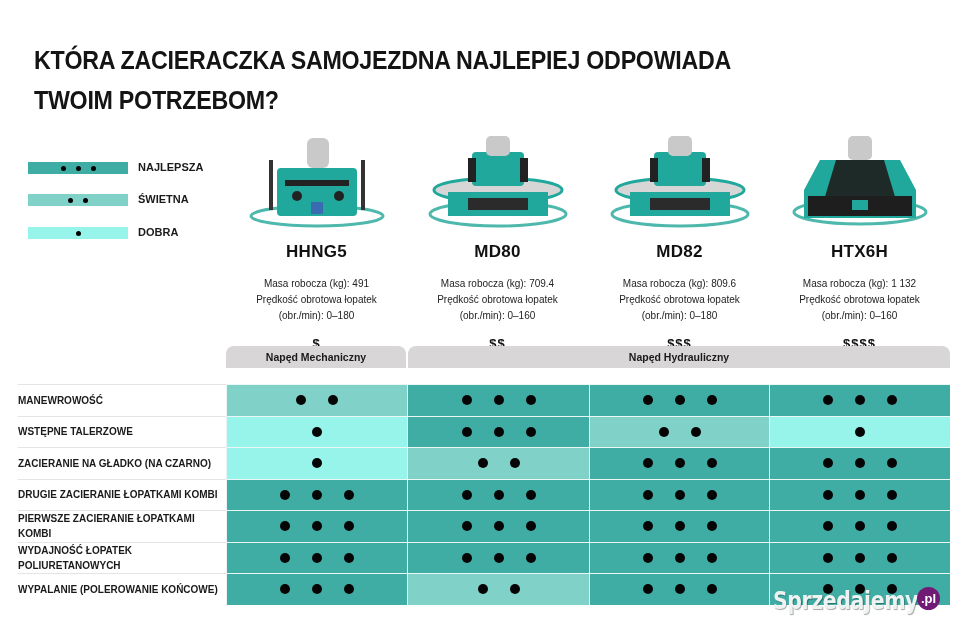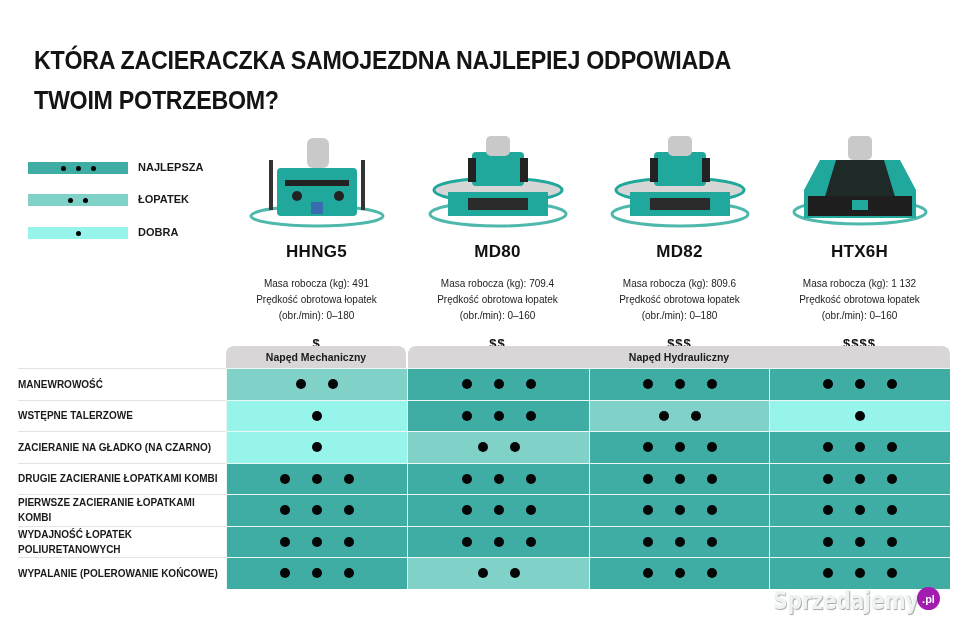--- a/index.html
+++ b/index.html
@@ -26,21 +26,21 @@
   }
 
   .products { position: absolute; left: 226px; top: 130px; width: 724px; height: 215px; }
   .product { position: absolute; top: 0; width: 181px; text-align: center; }
   .machine { position: relative; width: 140px; height: 100px; margin: 0 auto; }
   .product-name { font-size: 17px; font-weight: 700; margin-top: 8px; color: #111; letter-spacing: 0.3px; }
   .spec { font-size: 10px; line-height: 16px; color: #222; margin-top: 14px; }
   .price { font-size: 13px; font-weight: 700; margin-top: 12px; letter-spacing: 1px; color: #111; }
 
   .table { position: absolute; left: 18px; top: 346px; width: 932px; }
-  .group-header-row { position: relative; height: 22px; }
+  .group-header-row { position: relative; height: 38px; }
   .group-header {
     position: absolute; top: 0; height: 22px; background: #d8d6d6;
     border-radius: 8px 8px 0 0; font-size: 10.5px; font-weight: 700;
     display: flex; align-items: center; justify-content: center; color: #1a1a1a;
   }
   .row { position: relative; height: 31.5px; }
   .row-label {
     position: absolute; left: 0; top: 0; width: 208px; height: 100%;
     font-size: 10px; font-weight: 700; color: #1a1a1a; line-height: 15px;
     display: flex; align-items: center; border-top: 1px solid #e4e4e4;
@@ -56,21 +56,21 @@
   .lvl-1 { background: #97f4eb; }
 
   .watermark {
     position: absolute; left: 773px; top: 586px; font-size: 25px; font-weight: 700;
     color: #eef3f2; letter-spacing: -0.5px; font-family: "DejaVu Sans", sans-serif;
     text-shadow: 1px 1px 1px rgba(0,0,0,0.35);
     transform: scaleX(0.82); transform-origin: left top;
   }
   .watermark-badge {
     position: absolute; left: 917px; top: 587px; width: 23px; height: 23px; border-radius: 50%;
-    background: #a21caf; color: #fff; font-size: 11px; font-weight: 700;
+    background: #701a75; color: #fff; font-size: 13px; font-weight: 700;
     display: flex; align-items: center; justify-content: center;
   }
 </style>
 </head>
 <body>
 
 <h1 class="title">
   <span>KTÓRA ZACIERACZKA SAMOJEZDNA NAJLEPIEJ ODPOWIADA</span><br>
   <span>TWOIM POTRZEBOM?</span>
 </h1>
@@ -82,21 +82,21 @@
       <span class="dot"></span>
       <span class="dot"></span>
     </div>
     <span class="legend-label">NAJLEPSZA</span>
   </div>
   <div class="legend-item" style="top:32px">
     <div class="legend-bar lvl-2">
       <span class="dot"></span>
       <span class="dot"></span>
     </div>
-    <span class="legend-label">ŁOPATEK</span>
+    <span class="legend-label">ŚWIETNA</span>
   </div>
   <div class="legend-item" style="top:65px">
     <div class="legend-bar lvl-1">
       <span class="dot"></span>
     </div>
     <span class="legend-label">DOBRA</span>
   </div>
 </div>
 
 <div class="products">

